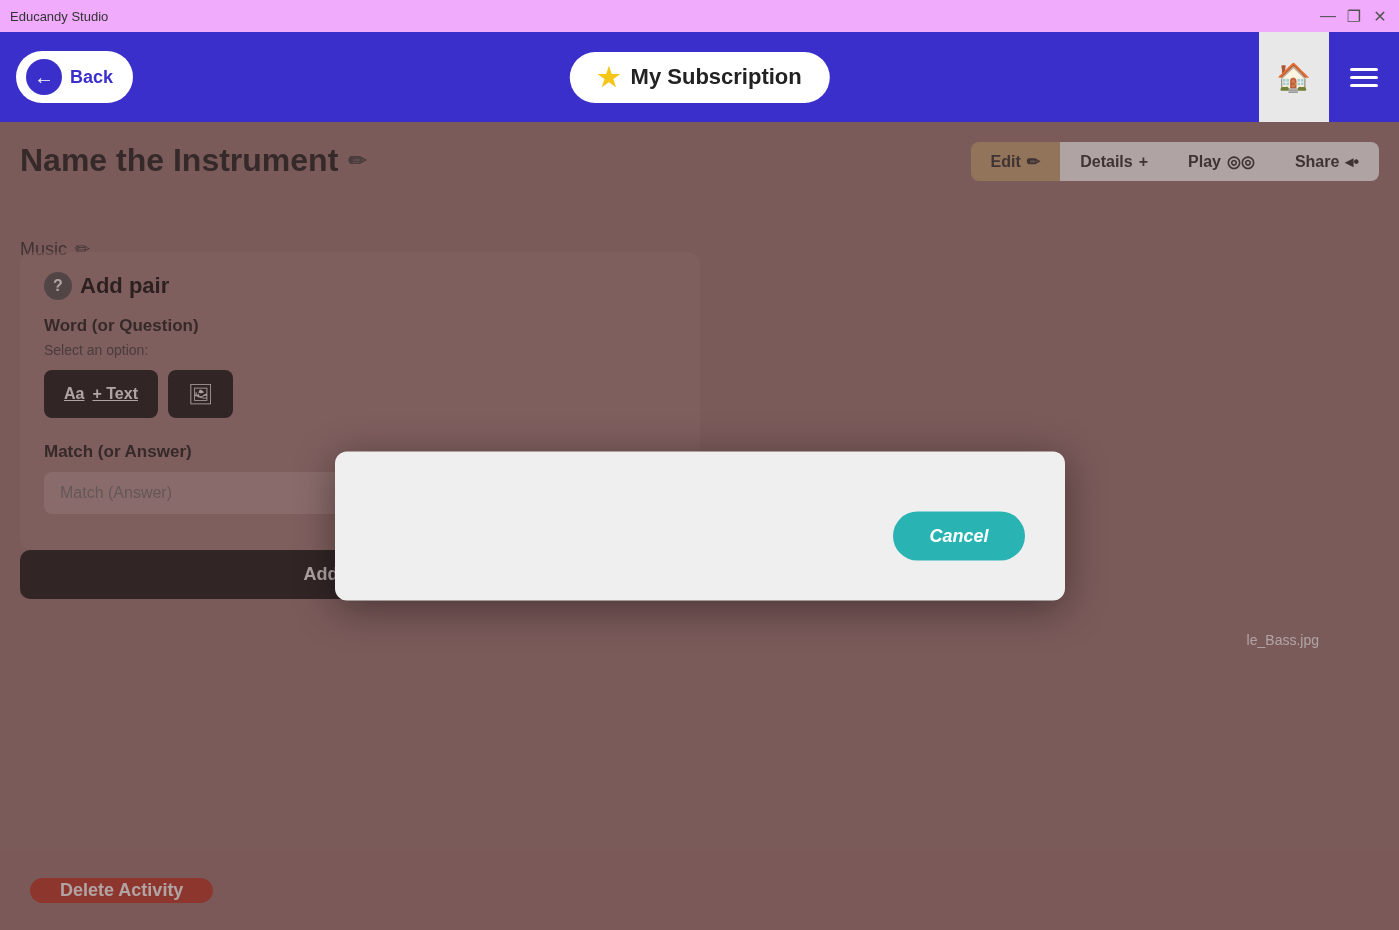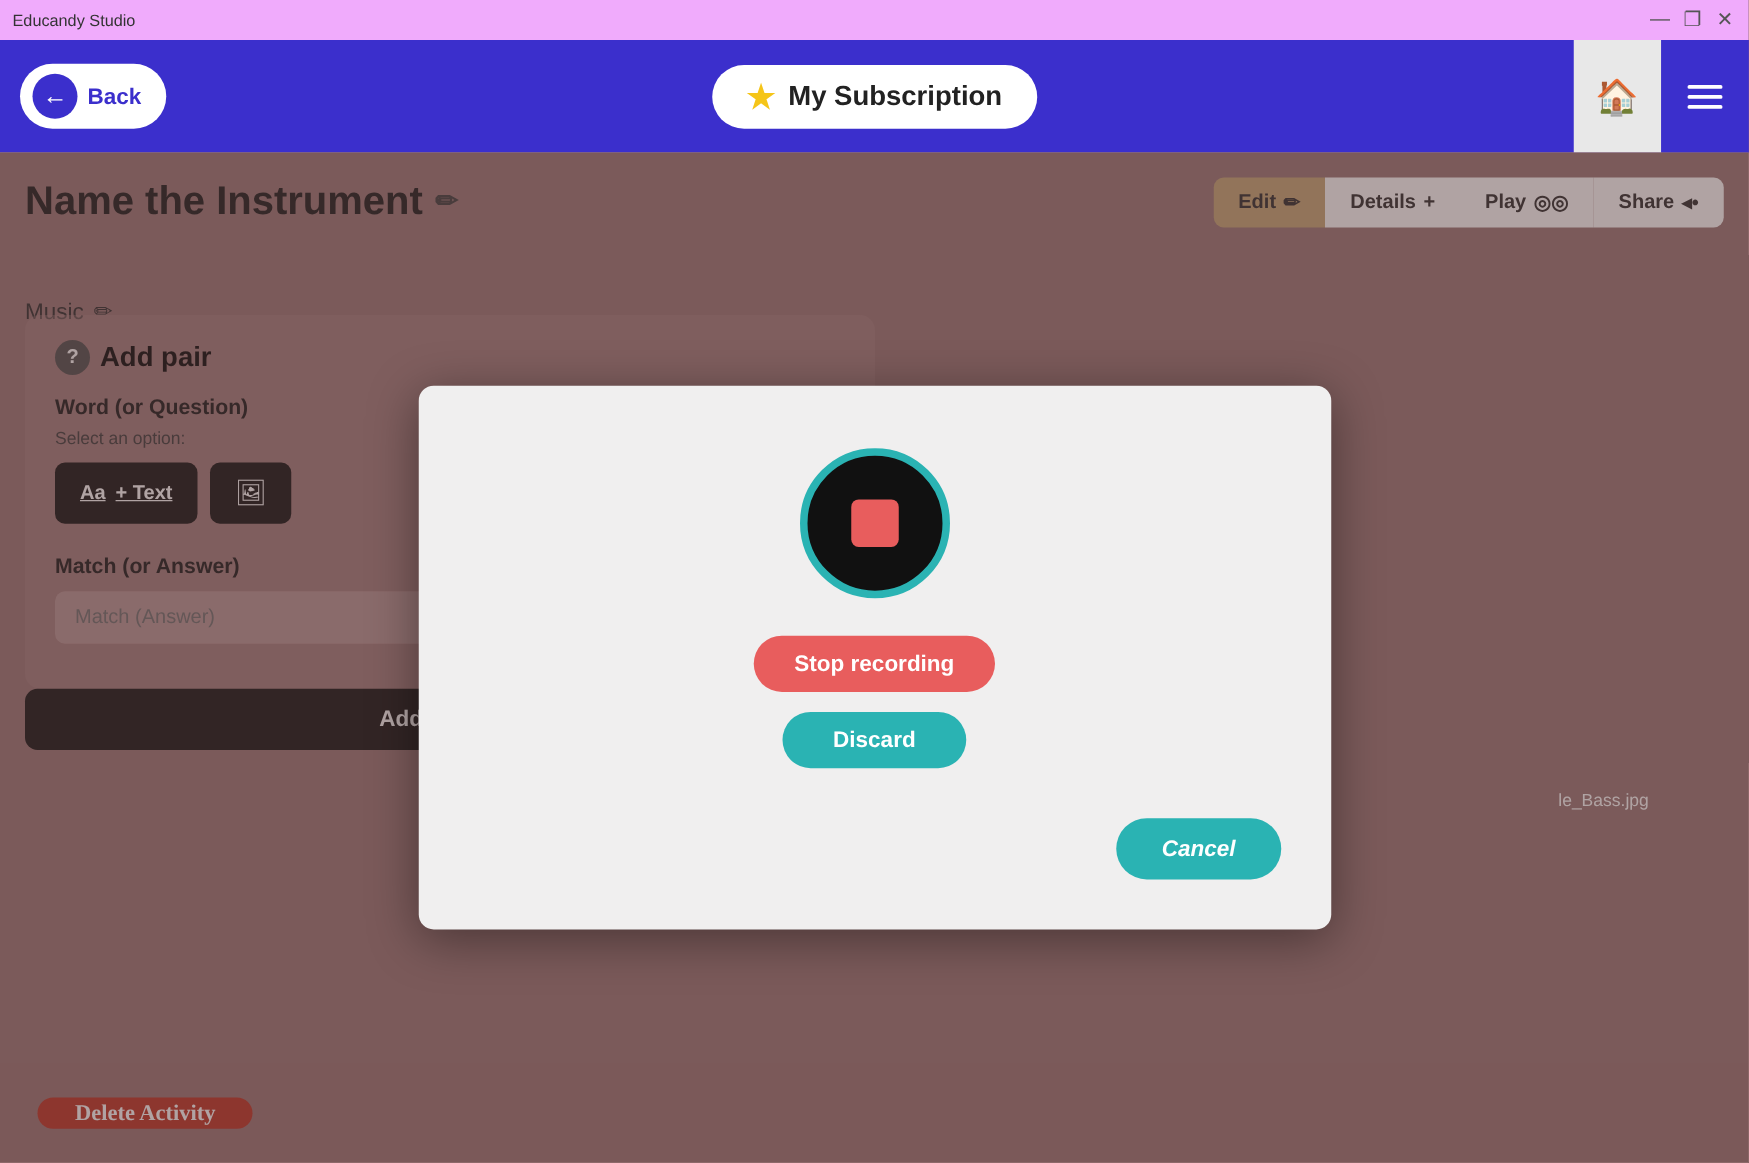--- a/index.html
+++ b/index.html
@@ -330,21 +330,20 @@
     }
     .delete-btn {
       background: #c0392b;
       color: white;
       border: none;
       border-radius: 30px;
       padding: 2px 30px;
       font-size: 18px;
       font-weight: 600;
       cursor: pointer;
-      font-family: Liberation Serif, serif;
     }
     .duplicate-btn {
       background: #3b2f8c;
       color: white;
       border: none;
       border-radius: 30px;
       padding: 14px 30px;
       font-size: 18px;
       font-weight: 600;
       cursor: pointer;
@@ -549,31 +548,20 @@
   <div class="footer">
     <button class="delete-btn">
       <span>Delete Activity</span>
     </button>
   </div>
 
   <div class="overlay"></div>
 
   <div class="modal">
 
-    <div class="modal-body">
-      <div class="record-circle">
-        <div class="record-square"></div>
-      </div>
-      <button class="stop-btn">
-        <span>Stop recording</span>
-      </button>
-      <button class="discard-btn">
-        <span>Discard</span>
-      </button>
-    </div>
 
     <div class="modal-footer">
       <button class="cancel-btn">
         <span>Cancel</span>
       </button>
     </div>
   </div>
 
 </div>
 

